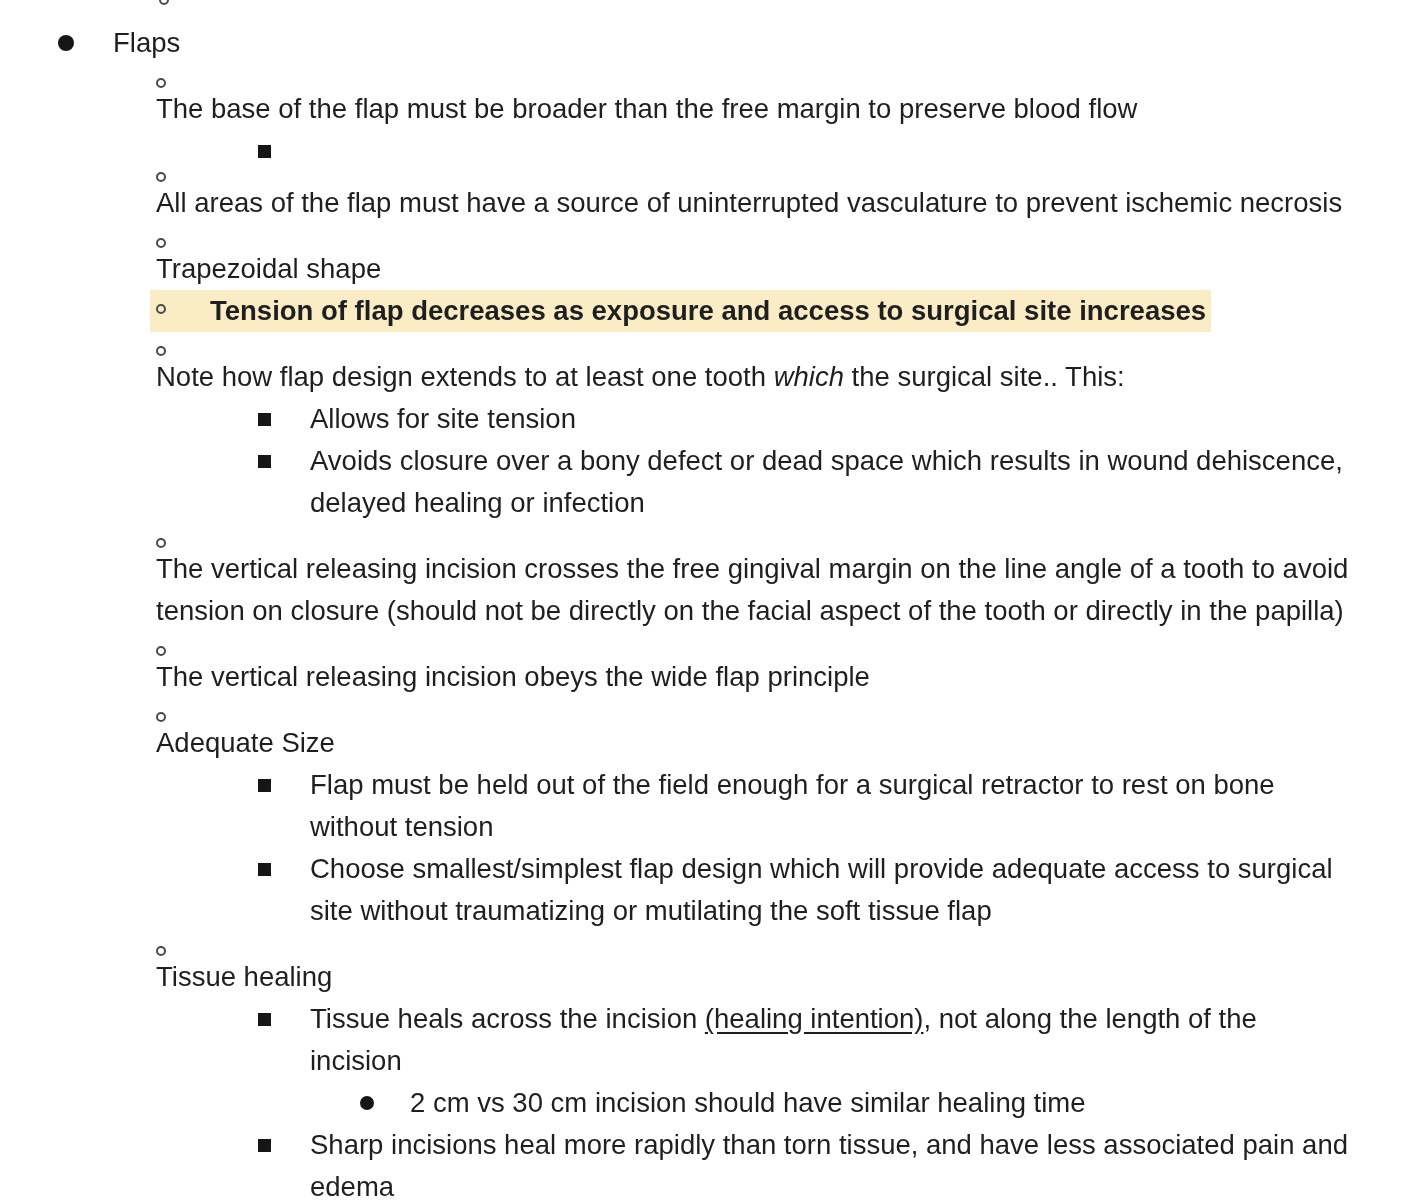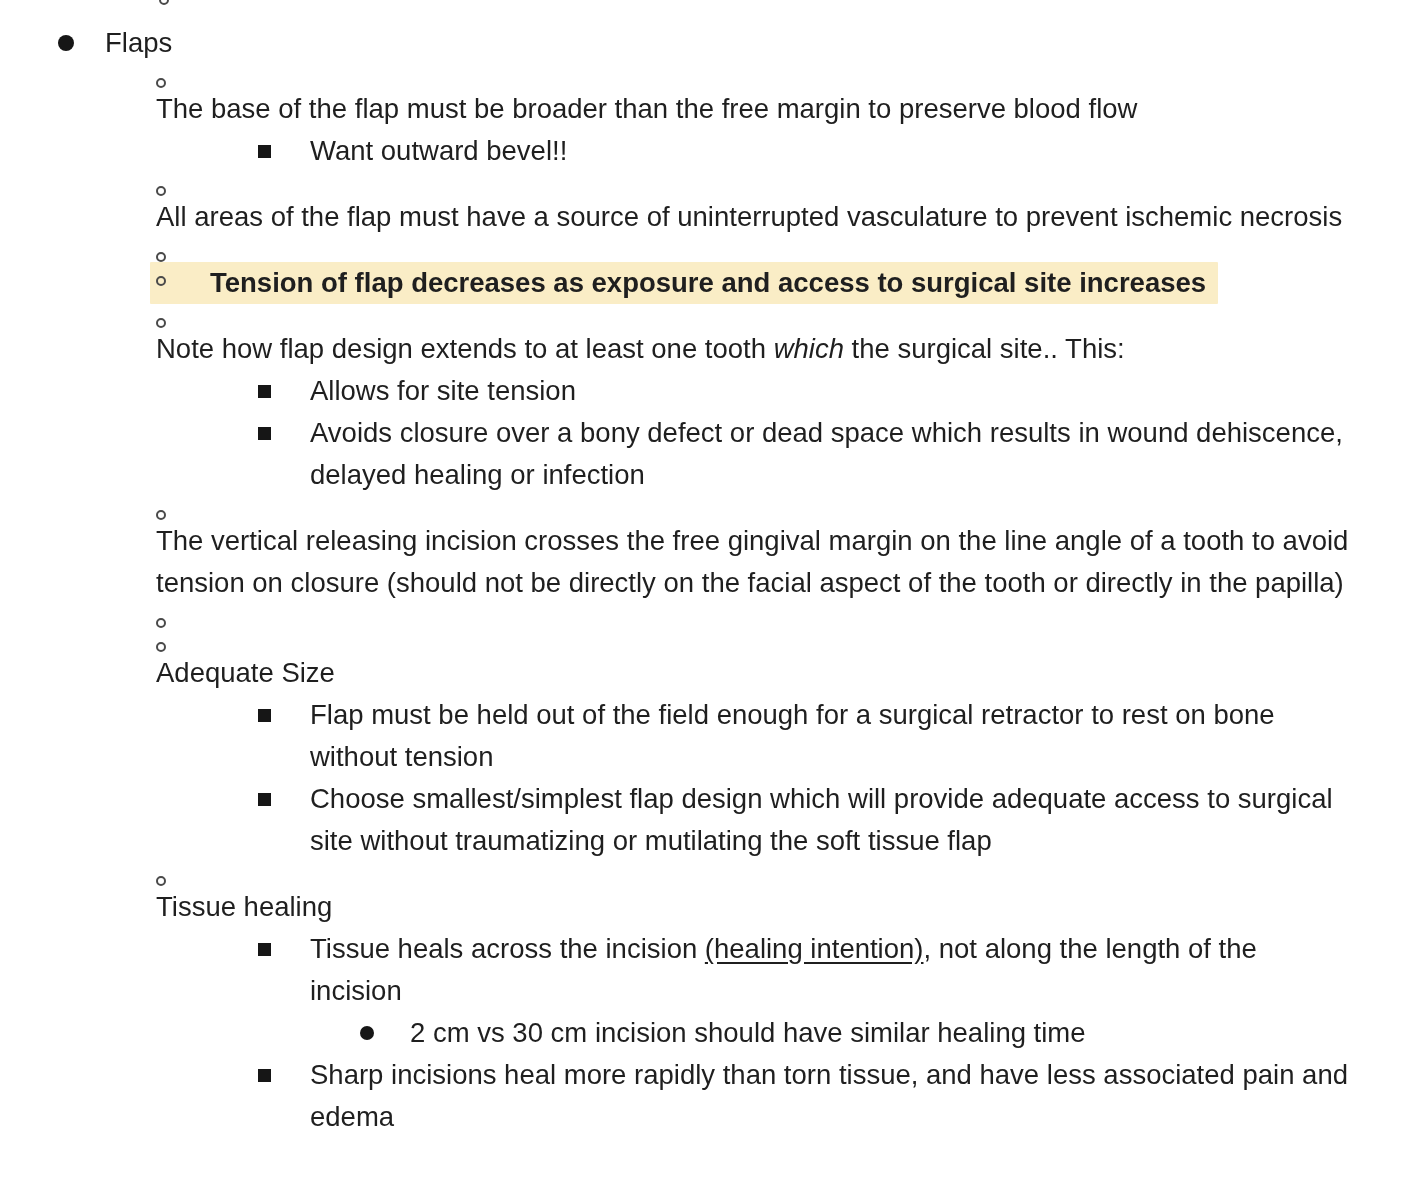--- a/index.html
+++ b/index.html
@@ -14,21 +14,21 @@
     overflow:hidden;
   }
   .doc {
     position:relative;
     width:1350px;
     padding-top:22px;
   }
   .li { display:flex; align-items:flex-start; }
   .li-text { flex:1 1 auto; }
   .marker-col { flex:0 0 auto; display:flex; }
-  .lvl1 { padding-left:58px; }
+  .lvl1 { padding-left:58px;gap:8px; }
   .lvl1 .marker-col { width:47px; }
   .lvl2 { padding-left:156px;flex-direction:column; }
   .lvl2 .marker-col { width:54px; }
   .lvl3 { padding-left:258px; }
   .lvl3 .marker-col { width:52px; }
   .lvl4 { padding-left:360px; }
   .lvl4 .marker-col { width:50px; }
 
   .b-disc   { width:16px; height:16px; margin-top:13px; border-radius:50%; background:#161616; }
   .b-circle { width:10px; height:10px; margin-top:14px; border:2.5px solid #4a4a4a; border-radius:50%; background:transparent; }
@@ -43,21 +43,21 @@
     border-radius:50%;
     background:transparent;
   }
 
   .highlighted .hl {
     display:flex;
     flex:1 1 auto;
     background:var(--hl);
     margin-left:-6px;
     padding-left:6px;
-    padding-right:12px;
+    padding-right:5px;
     border-radius:1px;
   }
   .highlighted .li-text { font-weight:bold; white-space:nowrap; flex:0 0 auto; }
   .seg-italic { font-style:italic; }
   .seg-underline { text-decoration:underline; text-underline-offset:4px; }
 </style>
 </head>
 <body>
 
 <div class="doc">
@@ -75,34 +75,34 @@
     <span class="marker-col">
         <span class="b-circle"></span>
       </span>
     <span class="li-text">The base of the flap must be broader than the free margin to preserve blood flow</span>
   </div>
 
   <div class="li lvl3">
     <span class="marker-col">
         <span class="b-square"></span>
       </span>
-    <span class="li-text">Want outward bevel!!</span>
   </div>
 
   <div class="li lvl2">
     <span class="marker-col">
         <span class="b-circle"></span>
       </span>
     <span class="li-text">All areas of the flap must have a source of uninterrupted vasculature to prevent ischemic necrosis</span>
   </div>
 
   <div class="li lvl2">
     <span class="marker-col">
         <span class="b-circle"></span>
       </span>
+    <span class="li-text">Trapezoidal shape</span>
   </div>
 
   <div class="li lvl2 highlighted">
     <span class="hl">
       <span class="marker-col">
           <span class="b-circle"></span>
         </span>
       <span class="li-text">Tension of flap decreases as exposure and access to surgical site increases</span>
     </span>
   </div>
@@ -132,20 +132,21 @@
     <span class="marker-col">
         <span class="b-circle"></span>
       </span>
     <span class="li-text">The vertical releasing incision crosses the free gingival margin on the line angle of a tooth to avoid tension on closure (should not be directly on the facial aspect of the tooth or directly in the papilla)</span>
   </div>
 
   <div class="li lvl2">
     <span class="marker-col">
         <span class="b-circle"></span>
       </span>
+    <span class="li-text">The vertical releasing incision obeys the wide flap principle</span>
   </div>
 
   <div class="li lvl2">
     <span class="marker-col">
         <span class="b-circle"></span>
       </span>
     <span class="li-text">Adequate Size</span>
   </div>
 
   <div class="li lvl3">

